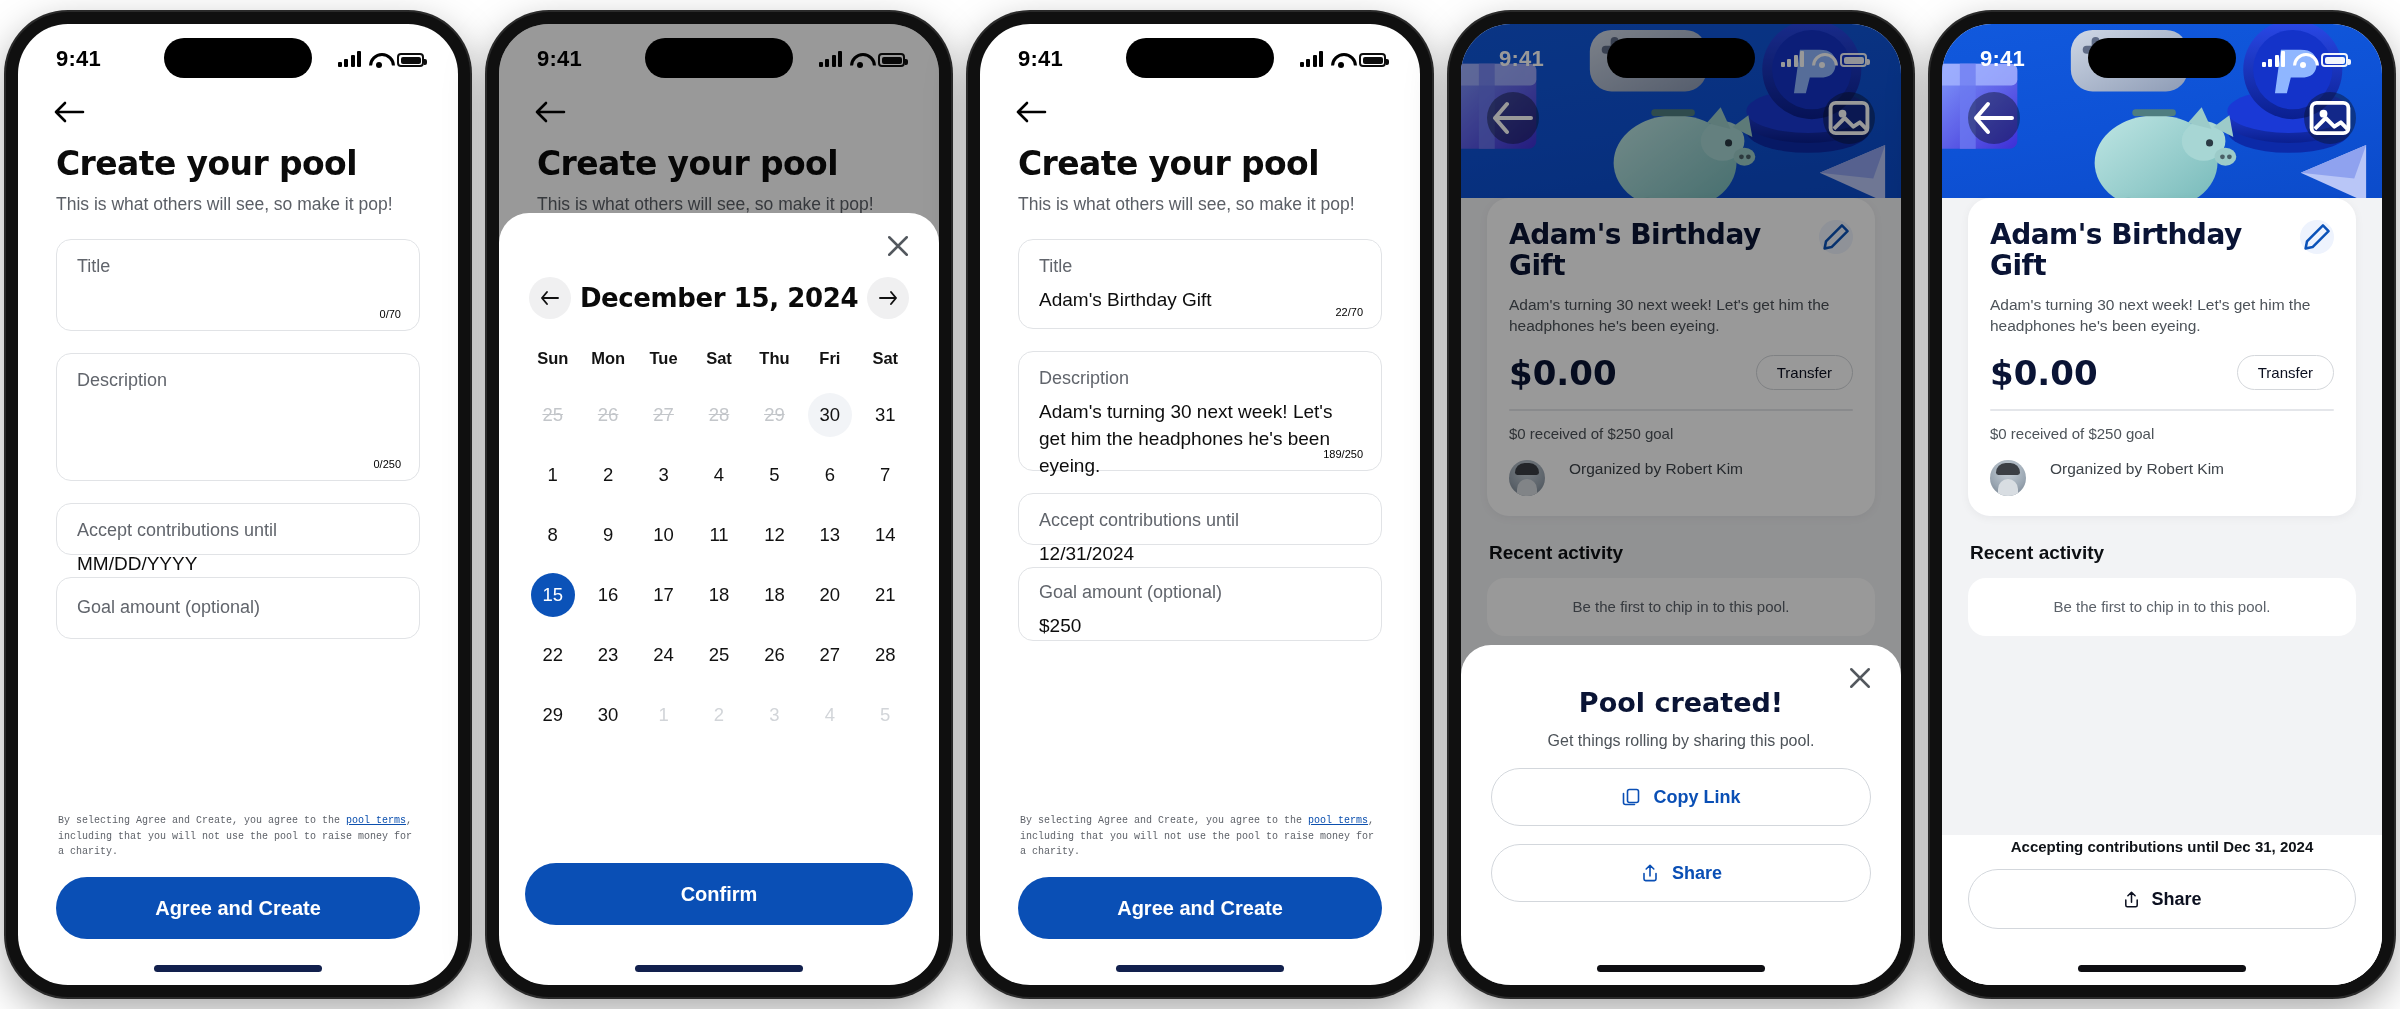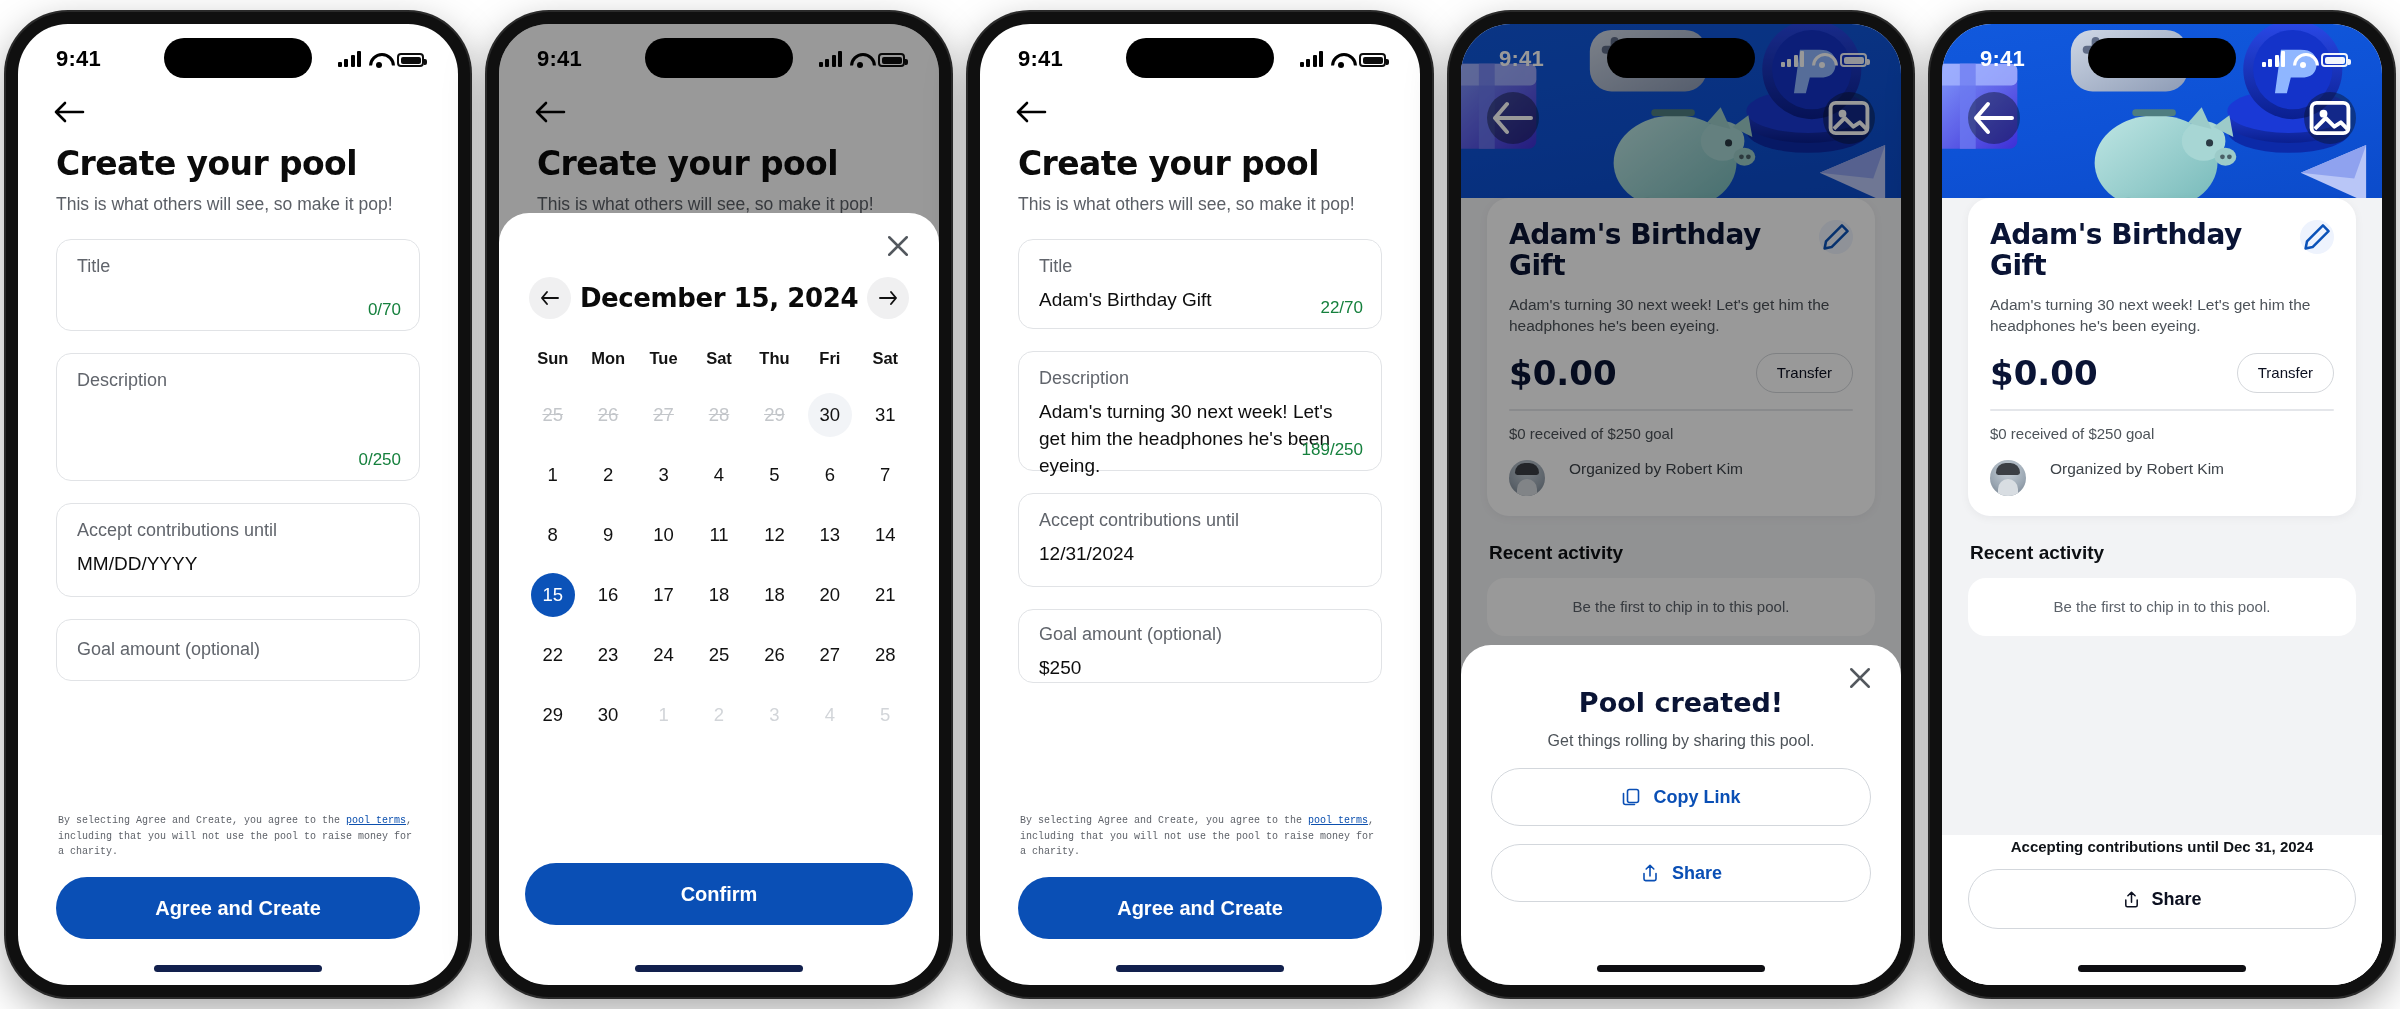--- a/index.html
+++ b/index.html
@@ -113,27 +113,27 @@
   }
   .field {
     border: 1.4px solid #e1e3e6; border-radius: 15px;
     margin-top: 22px; padding: 16px 20px 14px;
     position: relative; background: #fff;
   }
   .field .lab { font-size: 18px; color: #61656c; }
   .field .val { font-size: 19px; color: #0d0d0d; margin-top: 10px; line-height: 1.42; font-weight: 500;}
   .field .count {
     position: absolute; right: 18px; bottom: 10px;
-    font-size: 17px; color: #15803d;
+    font-size: 11px; color: #000000;
   }
   .f-title { height: 92px; }
   .f-desc  { height: 128px; }
   .f-title.filled { height: 90px; }
   .f-desc.filled  { height: 120px; }
-  .f-date  { height: 94px; }
+  .f-date  { height: 52px; }
   .f-goal  { height: 74px; padding-top: 14px; }
   .f-goal.empty { height: 62px; display:flex; align-items:center; }
 
   .legal {
     font-size: 10px; color: #5e6269; line-height: 1.52;
     margin: 0 2px;
     font-family: Liberation Mono, monospace;
   }
   .legal a { color: #0b4fae; text-decoration: underline; }
   .cta {
@@ -221,21 +221,21 @@
   .pool-title {
     font-size: 28px; font-weight: 800; color: #0a1435; letter-spacing: -.5px;
     font-family: "DejaVu Sans", sans-serif; line-height: 1.1;
   }
   .edit-btn {
     width: 34px; height: 34px; border-radius: 50%; background: #eef3fd;
     display:flex; align-items:center; justify-content:center; cursor:pointer; flex:0 0 auto;
     color: #0b52b8;
   }
   .pool-desc { font-size: 15.5px; color: #4d5359; line-height: 1.4; margin-top: 12px; }
-  .amount-row { display: flex; justify-content: space-between; margin-top: 16px; }
+  .amount-row { display: flex; align-items: center; justify-content: space-between; margin-top: 16px; }
   .amount { font-size: 34px; font-weight: 800; color: #0a1435; font-family: "DejaVu Sans", sans-serif;}
   .transfer-btn {
     border: 1.6px solid #d4d7db; border-radius: 22px; padding: 8px 20px;
     font-size: 15px; color: #0c1020; cursor: pointer; background: #fff; font-weight: 500;
     font-family: "Liberation Sans", sans-serif;
   }
   .progress-line { height: 2px; background: #e4e6ea; margin: 16px 0 14px; border-radius: 2px; }
   .goal-text { font-size: 15px; color: #4d5359; }
   .org-row { display: flex; align-items: flex-start; gap: 24px; margin-top: 18px; }
   .avatar {

